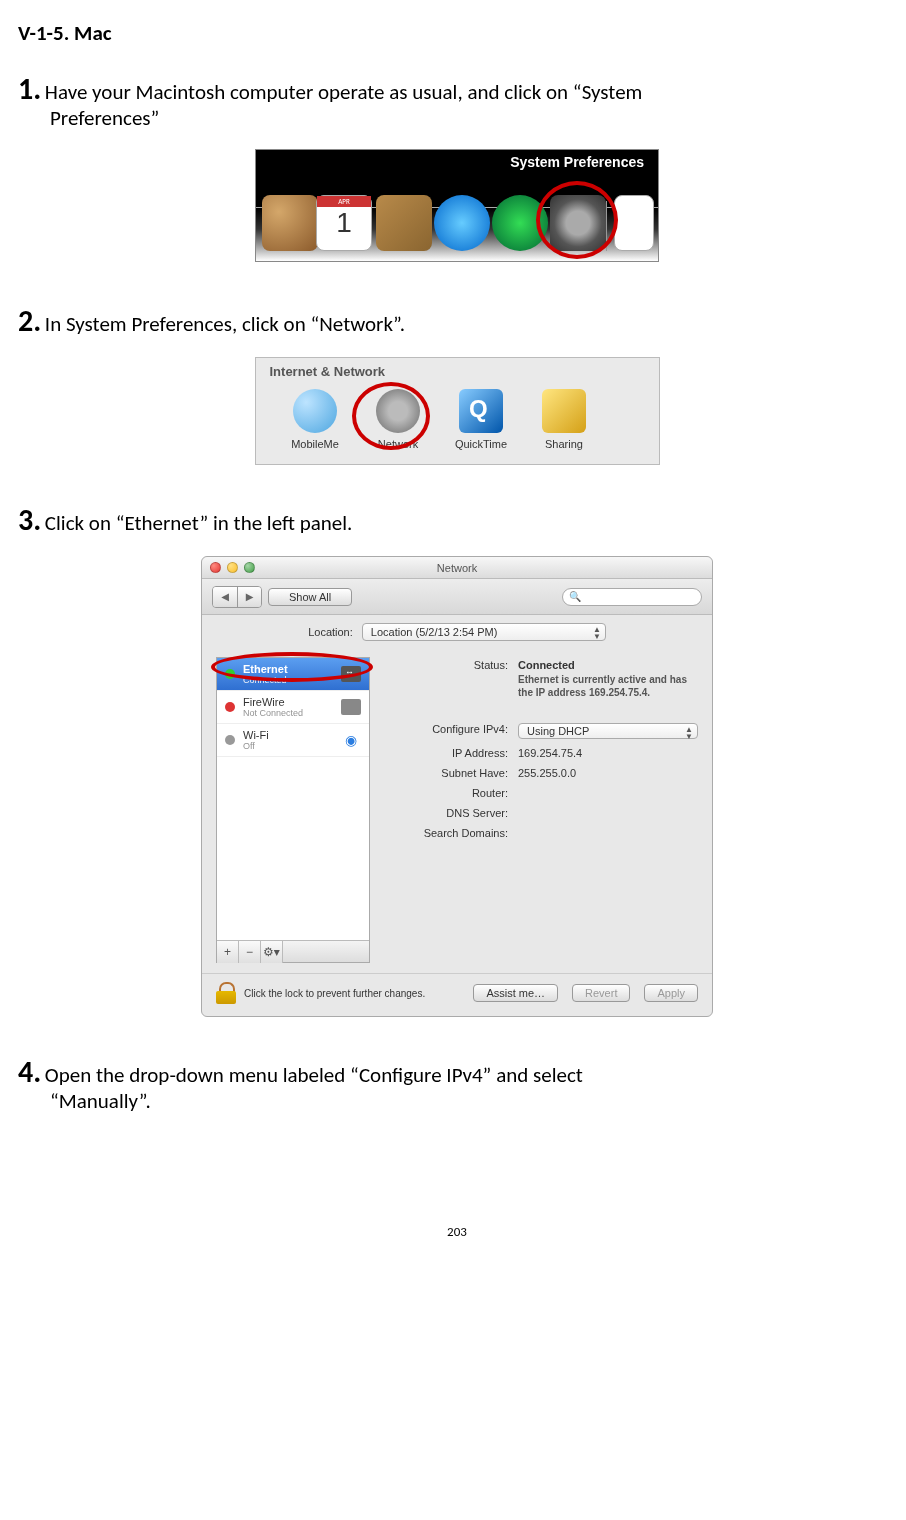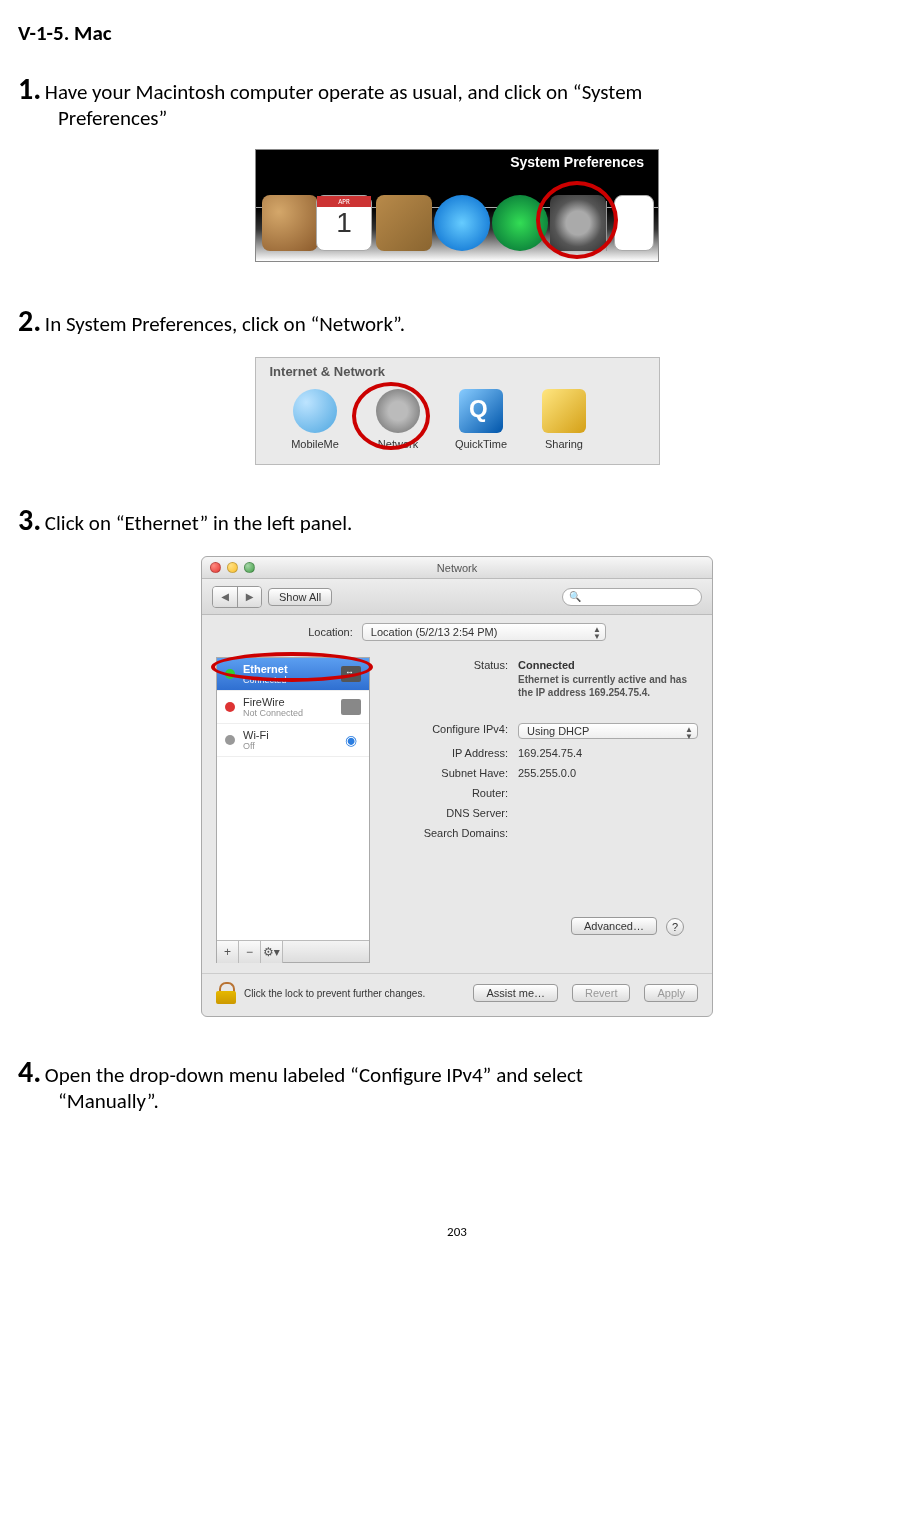--- a/index.html
+++ b/index.html
@@ -24,21 +24,21 @@
       display: inline;
       vertical-align: baseline;
     }
     .step-text {
       font-size: 21px;
       display: inline;
       vertical-align: baseline;
     }
     .step-continuation {
       font-size: 21px;
-      margin-left: 40px;
+      margin-left: 32px;
       margin-top: -2px;
     }
     .img-wrap {
       text-align: center;
       margin: 12px 0 36px 0;
     }
     
     .dock-shot {
       display: inline-block;
       width: 404px;
@@ -166,21 +166,21 @@
     .tl.g{background:radial-gradient(circle at 30% 30%,#a5d6a7,#43a047);}
     .net-toolbar {
       height: 36px;
       background: linear-gradient(to bottom,#ededed,#d8d8d8);
       border-bottom:1px solid #bbb;
       display:flex; align-items:center; padding:0 10px; gap:6px;
     }
     .nav-seg { display:flex; border:1px solid #999; border-radius:4px; overflow:hidden; }
     .nav-btn { width:24px; height:20px; background:linear-gradient(#fff,#ddd); display:flex;align-items:center;justify-content:center;color:#666;font-size:10px;}
     .nav-btn + .nav-btn { border-left:1px solid #999;}
-    .showall-btn { border:1px solid #999; border-radius:4px; padding:2px 10px; background:linear-gradient(#fff,#ddd); font-size:11px;}
+    .showall-btn { border:1px solid #999; border-radius:4px; padding:2px 20px; background:linear-gradient(#fff,#ddd); font-size:11px;}
     .search-field {
       margin-left:auto; width:140px; height:18px; border:1px solid #aaa;
       border-radius:10px; background:#fff; display:flex; align-items:center; padding:0 6px;
       color:#aaa; font-size:10px;
     }
     .net-body { display:flex; padding: 12px 14px 4px 14px; gap: 28px;}
     .net-loc-row { text-align:center; padding:8px 0 4px 0;}
     .loc-label { font-size:11px; color:#333; margin-right:6px;}
     .loc-select {
       display:inline-block; width:244px; border:1px solid #aaa; border-radius:4px;
@@ -412,24 +412,20 @@
         </div>
         <div class="form-row">
           <div class="form-label">DNS Server:</div>
           <div class="form-val"></div>
         </div>
         <div class="form-row">
           <div class="form-label">Search Domains:</div>
           <div class="form-val"></div>
         </div>
         <div style="height:66px;"></div>
-        <div class="adv-row">
-          <span class="mac-btn">Advanced…</span>
-          <span class="help-btn">?</span>
-        </div>
       </div>
     </div>
     <div class="lock-row">
       <div class="lock-icon"></div>
       <div class="lock-text">Click the lock to prevent further changes.</div>
       <span class="mac-btn">Assist me…</span>
       <span class="mac-btn" style="color:#999;">Revert</span>
       <span class="mac-btn" style="color:#999;">Apply</span>
     </div>
   </div>

